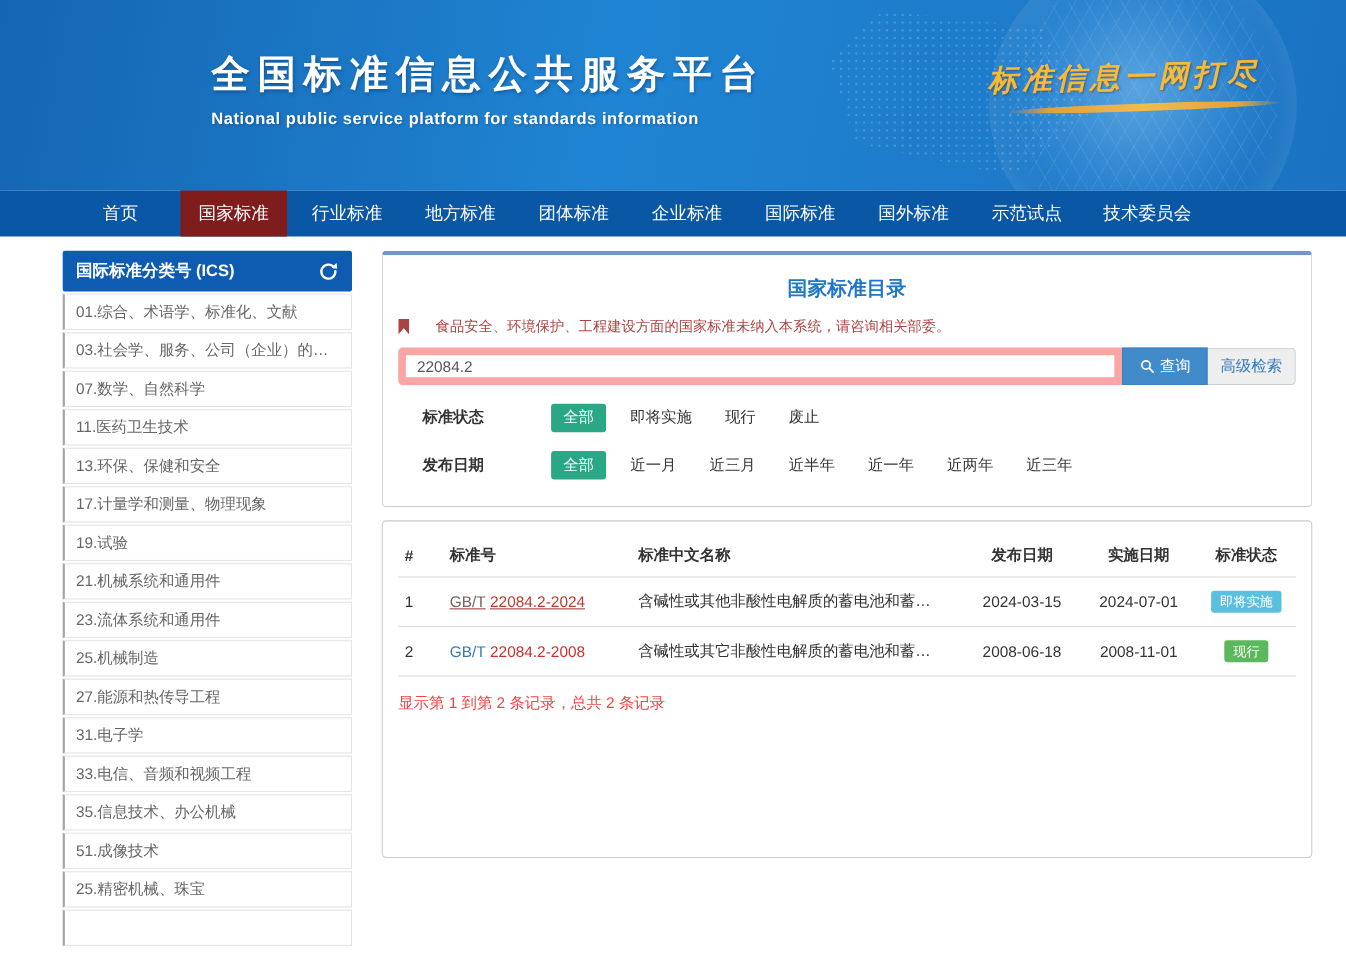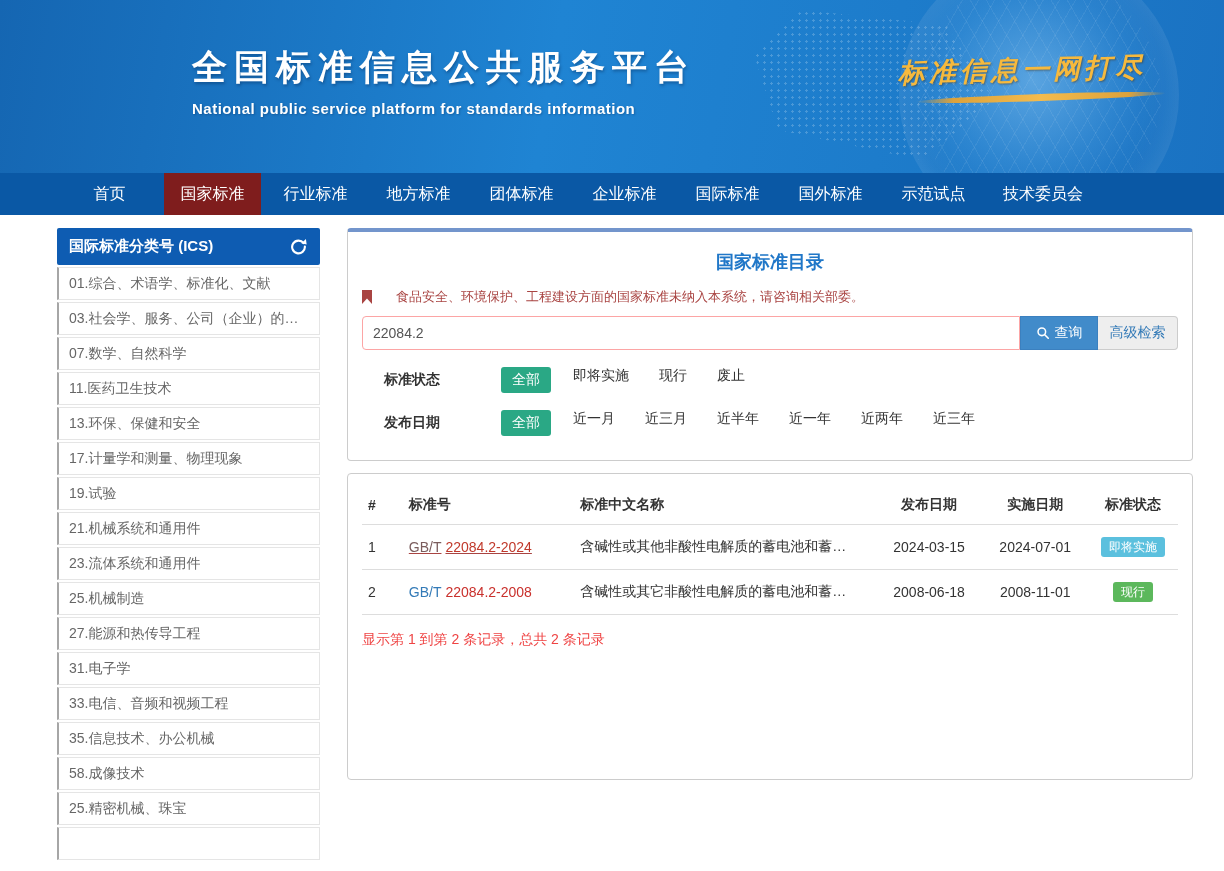--- a/index.html
+++ b/index.html
@@ -57,29 +57,29 @@
 
   
   .main { flex:1; min-width:0; }
   .panel { background:#fff; border:1px solid #ccc; border-radius:4px; }
   .panel-search { border-top:4px solid #7395cc; padding:10px 14px 24px; margin-bottom:12px; }
   .panel-title { text-align:center; color:#2077c8; font-size:18px; font-weight:bold; margin:8px 0 14px; }
   .notice { color:#a94442; font-size:13px; display:flex; align-items:center; gap:24px; margin-bottom:10px; }
   .bookmark { width:10px; height:14px; background:#a94442; flex:none;
     clip-path:polygon(0 0,100% 0,100% 100%,50% 60%,0 100%); }
   .search-row { display:flex; height:34px; }
-  .search-input { flex:1; border:1px solid #fca5a5; border-radius:4px 0 0 4px; padding:0 10px;
+  .search-input { flex:1; border:7px solid #fca5a5; border-radius:4px 0 0 4px; padding:0 10px;
     font-size:14px; color:#555; outline:none; font-family:inherit; }
   .btn-query { width:78px; background:#418bca; color:#fff; border:1px solid #3b80bf; font-size:14px;
     display:flex; align-items:center; justify-content:center; gap:5px; cursor:pointer; font-family:Liberation Sans, sans-serif; }
   .btn-adv { width:80px; background:#eee; color:#337ab7; border:1px solid #ccc; border-left:none;
     border-radius:0 4px 4px 0; font-size:14px; cursor:pointer; font-family:inherit; }
   .filter-row { display:flex; align-items:center; margin-top:17px; font-size:14px; }
   .filter-label { font-weight:bold; color:#333; margin-left:22px; width:70px; flex:none; }
-  .filter-opts { display:flex; align-items:flex-start;padding-left:47px; }
+  .filter-opts { display:flex; align-items:center;padding-left:47px; }
   .filter-opt { color:#333; margin-right:30px; cursor:pointer; }
   .filter-opt.selected { background:#2aa885; color:#fff; padding:4px 11px; border-radius:3px; margin-right:22px; }
 
   
   .panel-table { padding:12px 14px 14px; min-height:307px; }
   table { width:100%; border-collapse:collapse; font-size:14px; color:#333; table-layout:fixed; }
   th { text-align:left; font-weight:bold; padding:10px 6px; border-bottom:1px solid #ddd; }
   td { padding:12px 6px; border-bottom:1px solid #ddd; overflow:hidden; white-space:nowrap; }
   th.center, td.center { text-align:center; }
   .std-link { text-decoration:none; cursor:pointer; }
@@ -141,21 +141,21 @@
       <div class="sidebar-item">13.环保、保健和安全</div>
       <div class="sidebar-item">17.计量学和测量、物理现象</div>
       <div class="sidebar-item">19.试验</div>
       <div class="sidebar-item">21.机械系统和通用件</div>
       <div class="sidebar-item">23.流体系统和通用件</div>
       <div class="sidebar-item">25.机械制造</div>
       <div class="sidebar-item">27.能源和热传导工程</div>
       <div class="sidebar-item">31.电子学</div>
       <div class="sidebar-item">33.电信、音频和视频工程</div>
       <div class="sidebar-item">35.信息技术、办公机械</div>
-      <div class="sidebar-item">58.成像技术</div>
+      <div class="sidebar-item">51.成像技术</div>
       <div class="sidebar-item">25.精密机械、珠宝</div>
       <div class="sidebar-item"></div>
     </div>
   </div>
 
   <div class="main">
 
     <div class="panel panel-search">
       <div class="panel-title">国家标准目录</div>
       <div class="notice">

